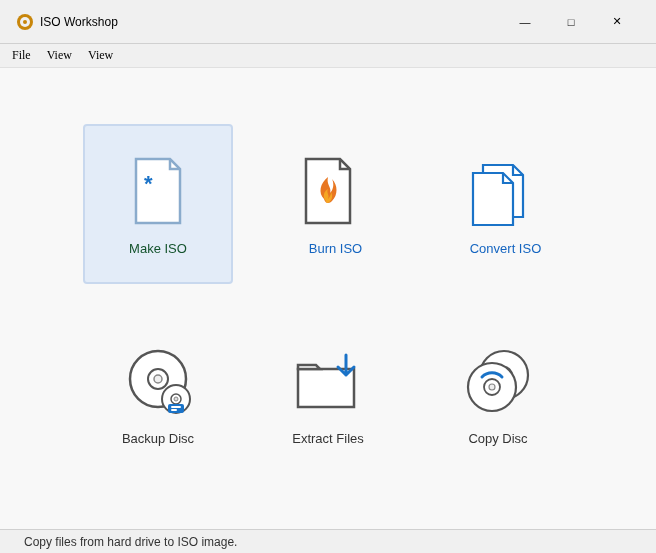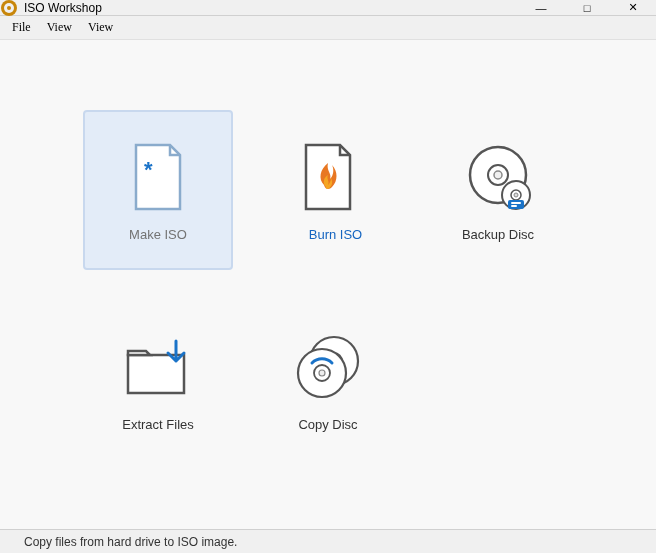--- a/index.html
+++ b/index.html
@@ -9,24 +9,24 @@
       width: 656px;
       height: 553px;
       overflow: hidden;
       display: flex;
       flex-direction: column;
     }
 
     
     .titlebar {
       background: #f0f0f0;
-      height: 16px;
-      display: flex;
-      align-items: center;
-      padding: 0 0;
+      height: 44px;
+      display: flex;
+      align-items: center;
+      padding: 0 16px;
       border-bottom: 1px solid #d0d0d0;
       flex-shrink: 0;
     }
     .titlebar-icon {
       width: 18px;
       height: 18px;
       margin-right: 6px;
       flex-shrink: 0;
     }
     .titlebar-title {
@@ -110,21 +110,21 @@
       align-items: center;
       justify-content: center;
       margin-bottom: 10px;
     }
 
     .grid-item .label {
       font-size: 13px;
       color: #333;
       text-align: center;
     }
-    .grid-item.selected .label { color: #737373; }
+    .grid-item.selected .label { color: #14532d; }
     .grid-item:not(.selected) .label.accent { color: #1565c0; margin-left: 15px; }
 
     
     .statusbar {
       background: #f0f0f0;
       height: 24px;
       border-top: 1px solid #d0d0d0;
       display: flex;
       align-items: center;
       padding: 0 24px;
@@ -185,20 +185,33 @@
           <path d="M8 4 L42 4 L52 14 L52 68 L8 68 Z" fill="white" stroke="#555" stroke-width="2.5"></path>
           <path d="M42 4 L42 14 L52 14" fill="none" stroke="#555" stroke-width="2.5"></path>
 
           <path d="M26 44 C20 38 22 28 30 22 C28 30 34 32 32 38 C36 34 36 28 34 24 C40 30 40 40 34 46 C32 48 28 50 26 44 Z" fill="#e87722"></path>
           <path d="M28 46 C24 42 26 36 30 34 C28 38 32 40 30 44 C32 42 34 38 32 36 C36 40 34 46 30 48 C28 48 28 47 28 46 Z" fill="#f5a623"></path>
         </svg>
       </div>
       <span class="label accent">Burn ISO</span>
     </div>
 
+    <div class="grid-item">
+      <div class="icon-area">
+        <svg width="70" height="72" viewBox="0 0 70 72">
+
+          <path d="M20 10 L50 10 L60 20 L60 62 L20 62 Z" fill="white" stroke="#1a73c8" stroke-width="2.2"></path>
+          <path d="M50 10 L50 20 L60 20" fill="none" stroke="#1a73c8" stroke-width="2.2"></path>
+
+          <path d="M10 18 L40 18 L50 28 L50 70 L10 70 Z" fill="white" stroke="#1a73c8" stroke-width="2.2"></path>
+          <path d="M40 18 L40 28 L50 28" fill="none" stroke="#1a73c8" stroke-width="2.2"></path>
+        </svg>
+      </div>
+      <span class="label accent">Convert ISO</span>
+    </div>
 
     <div class="grid-item">
       <div class="icon-area">
         <svg width="68" height="68" viewBox="0 0 68 68">
 
           <circle cx="34" cy="32" r="28" fill="white" stroke="#555" stroke-width="2.5"></circle>
 
           <circle cx="34" cy="32" r="10" fill="white" stroke="#555" stroke-width="2"></circle>
 
           <circle cx="34" cy="32" r="4" fill="#f0f0f0" stroke="#888" stroke-width="1.5"></circle>

